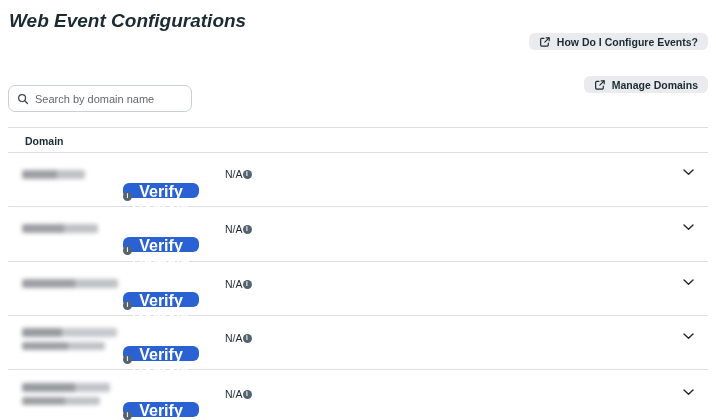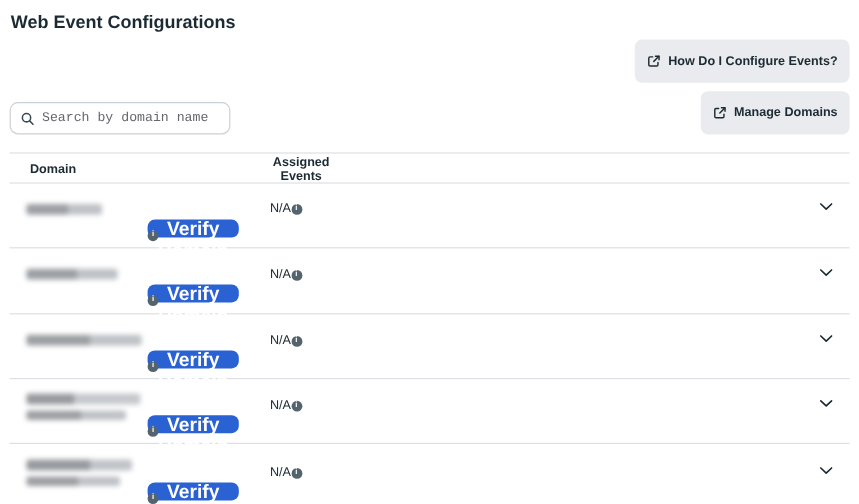--- a/index.html
+++ b/index.html
@@ -8,33 +8,33 @@
     --text-primary:#1c2b33;
     --text-secondary:#344854;
     --divider:#dcdfe4;
     --info-icon:#54646f;
   }
   *{box-sizing:border-box;margin:0;padding:0;}
   html,body{background:#fff;}
   body{font-family:"Liberation Sans","DejaVu Sans",sans-serif;color:var(--text-primary);}
   .page{position:relative;width:716px;height:420px;background:#fff;overflow:hidden;}
 
-  .page-title{position:absolute;left:9px;top:10px;font-size:15px;font-weight:700;color:var(--text-primary);}
+  .page-title{position:absolute;left:9px;top:10px;font-size:19px;font-weight:700;color:var(--text-primary);font-style:italic;}
   .page-desc{position:absolute;left:9px;top:39px;width:545px;font-size:11px;line-height:15px;color:var(--text-secondary);}
 
-  .gray-btn{position:absolute;display:flex;align-items:center;gap:6px;height:36px;padding:0 10px;
+  .gray-btn{position:absolute;display:flex;align-items:center;gap:6px;height:17px;padding:0 10px;
     background:var(--gray-button-bg);border:none;border-radius:6px;cursor:pointer;
     font-family:inherit;font-size:10.5px;font-weight:700;color:var(--text-primary);white-space:nowrap;}
   .help-btn{top:33px;right:8px;}
   .manage-btn{top:76px;right:8px;justify-content:center;}
   .ext-icon{display:inline-flex;line-height:0;}
 
   .search-box{position:absolute;left:8px;top:85px;width:184px;height:27px;border:1px solid #cbd0d5;
     border-radius:7px;display:flex;align-items:center;padding:0 8px;background:#fff;}
-  .search-box input{border:none;outline:none;flex:1;min-width:0;font-family:Liberation Mono, monospace;font-size:11px;
+  .search-box input{border:none;outline:none;flex:1;min-width:0;font-family:Liberation Sans, sans-serif;font-size:11px;
     color:var(--text-primary);margin-left:6px;background:transparent;}
   .search-box input::placeholder{color:#65676b;}
   .search-icon{display:inline-flex;line-height:0;}
 
   .thead{position:absolute;left:8px;right:8px;top:127px;height:26px;
     border-top:1px solid var(--divider);border-bottom:1px solid var(--divider);text-align:center;}
   .th{position:absolute;font-size:10.5px;font-weight:700;color:var(--text-primary);line-height:12px;}
   .th-domain{left:17px;top:7px;}
   .th-assigned{left:217px;top:1px;width:52px;}
 
@@ -88,21 +88,20 @@
         <path d="M6.5 3.2H3.6c-.8 0-1.4.6-1.4 1.4v7.4c0 .8.6 1.4 1.4 1.4H11c.8 0 1.4-.6 1.4-1.4V9.5"></path>
         <path d="M9.6 2.4h4v4"></path>
           <path d="M13.4 2.6 7.8 8.2"></path>
       </svg>
     </span>
     <span>Manage Domains</span>
   </button>
 
   <div class="thead">
     <span class="th th-domain">Domain</span>
-    <span class="th th-assigned">Assigned Events</span>
   </div>
 
   <div class="row" style="top:152px;height:55px;">
     <div class="blur-line" style="top:18px;width:63px;"></div>
     <button class="verify-btn" style="top:11px;">Verify Domain</button>
     <i class="info-icon verify-info" style="top:40px;">i</i>
     <div class="na-cell">
       <span>N/A</span>
       <i class="info-icon">i</i>
     </div>

